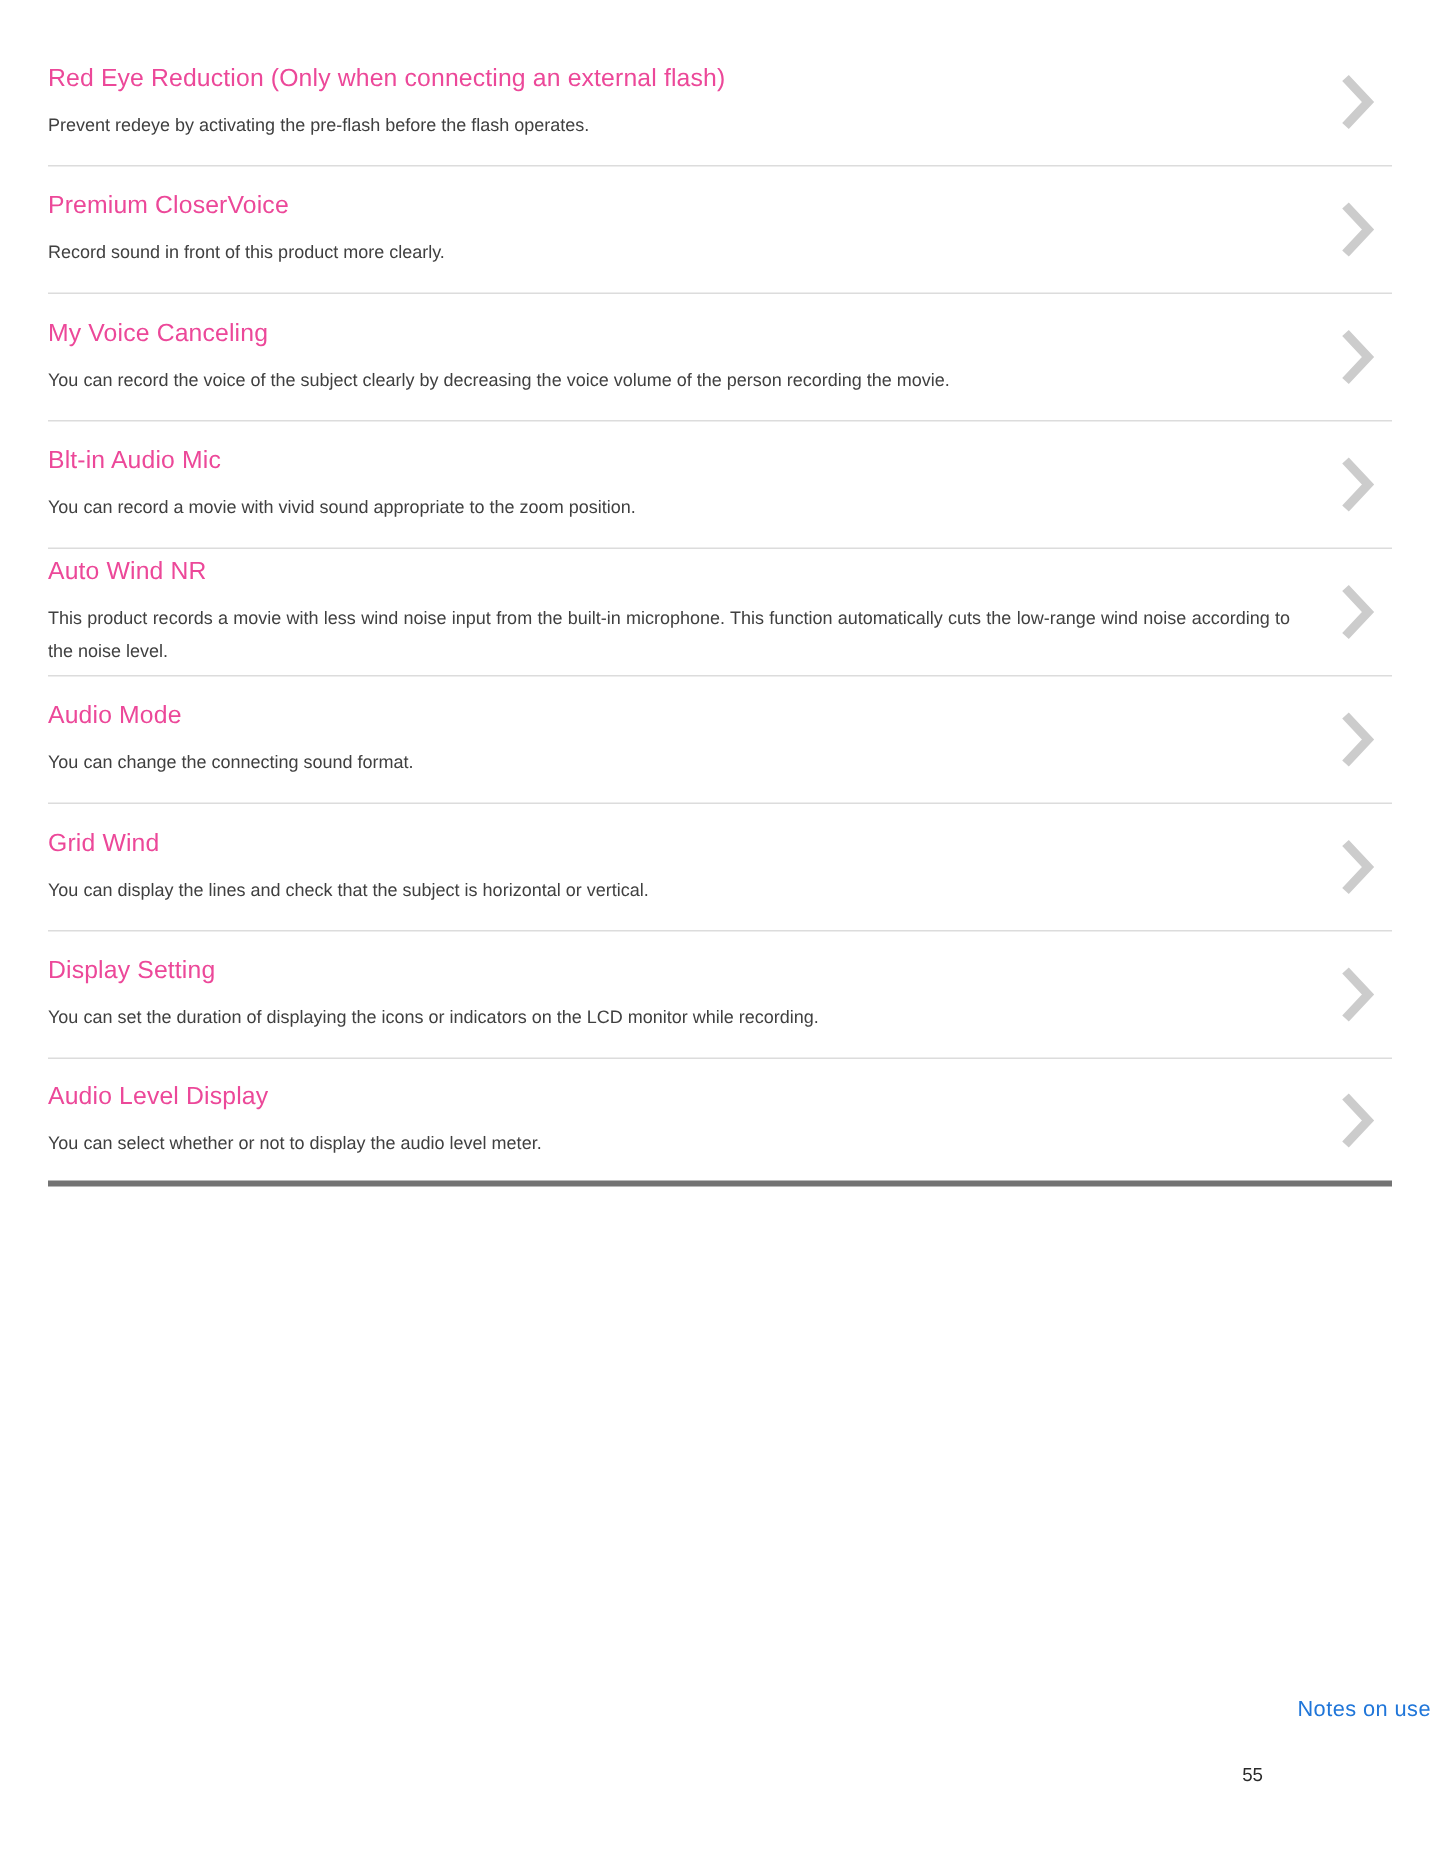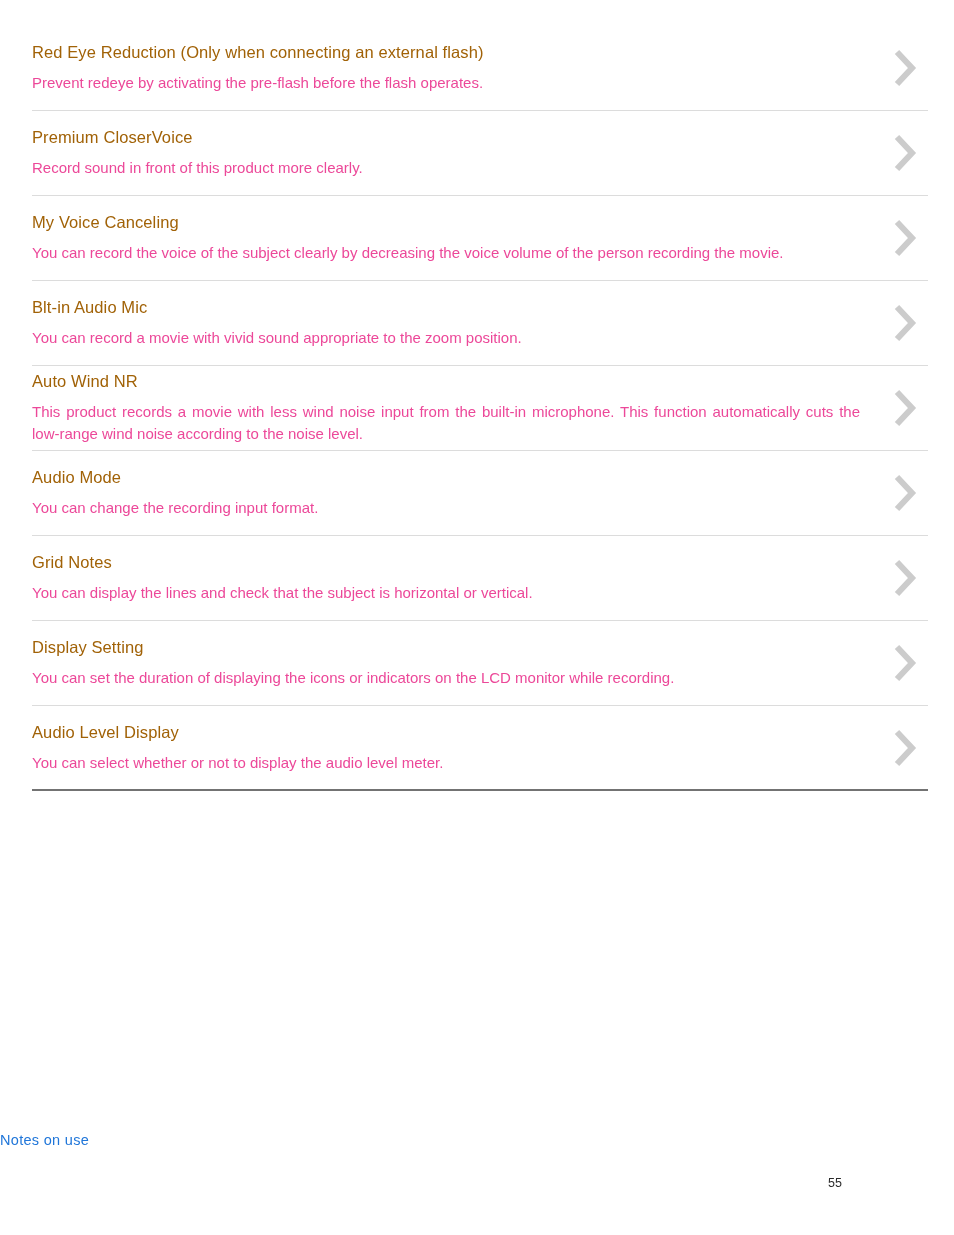--- a/index.html
+++ b/index.html
@@ -33,37 +33,37 @@
     position: relative;
     border-bottom: 1px solid #dcdcdc;
     padding: 0 66px 0 0;
     box-sizing: border-box;
     display: flex;
     flex-direction: column;
     justify-content: center;
     min-height: 85px;
   }
   .entry:last-of-type {
-    border-bottom: 2px solid #737373;
+    border-bottom: 4px solid #737373;
   }
 
   .entry-title {
-    color: #a16207;
+    color: #ec4899;
     font-size: 16.5px;
     line-height: 21px;
     letter-spacing: 0.1px;
     margin: 0 0 9px 0;
     cursor: pointer;
     display: inline-block;
     align-self: flex-start;
   }
 
   .entry-desc {
-    color: #ec4899;
-    font-size: 15px;
+    color: #404040;
+    font-size: 12px;
     line-height: 22px;
     margin: 0;
     text-align: justify;
     text-justify: inter-word;
     padding-right: 2px;
   }
 
   .chevron {
     position: absolute;
     right: 8px;
@@ -78,21 +78,21 @@
   }
   .chevron svg {
     display: block;
   }
 
   .footer-link-wrap {
     position: absolute;
     left: 0;
     right: 0;
     top: 1131px;
-    text-align: left;
+    text-align: right;
   }
   .footer-link {
     color: #2076d9;
     font-size: 14.5px;
     letter-spacing: 0.3px;
     cursor: pointer;
     display: inline-block;
   }
 
   .page-number {
@@ -150,29 +150,29 @@
         <a class="entry-title">Auto Wind NR</a>
         <p class="entry-desc">This product records a movie with less wind noise input from the built-in microphone. This function automatically cuts the low-range wind noise according to the noise level.</p>
         <span class="chevron">
           <svg width="26" height="38" viewBox="0 0 26 38" aria-hidden="true">
             <path d="M5 3 L20 19 L5 35" fill="none" stroke="#cccccc" stroke-width="6" stroke-linecap="butt" stroke-linejoin="miter"></path>
           </svg>
         </span>
       </div>
       <div class="entry">
         <a class="entry-title">Audio Mode</a>
-        <p class="entry-desc">You can change the recording input format.</p>
-        <span class="chevron">
-          <svg width="26" height="38" viewBox="0 0 26 38" aria-hidden="true">
-            <path d="M5 3 L20 19 L5 35" fill="none" stroke="#cccccc" stroke-width="6" stroke-linecap="butt" stroke-linejoin="miter"></path>
-          </svg>
-        </span>
-      </div>
-      <div class="entry">
-        <a class="entry-title">Grid Notes</a>
+        <p class="entry-desc">You can change the connecting sound format.</p>
+        <span class="chevron">
+          <svg width="26" height="38" viewBox="0 0 26 38" aria-hidden="true">
+            <path d="M5 3 L20 19 L5 35" fill="none" stroke="#cccccc" stroke-width="6" stroke-linecap="butt" stroke-linejoin="miter"></path>
+          </svg>
+        </span>
+      </div>
+      <div class="entry">
+        <a class="entry-title">Grid Wind</a>
         <p class="entry-desc">You can display the lines and check that the subject is horizontal or vertical.</p>
         <span class="chevron">
           <svg width="26" height="38" viewBox="0 0 26 38" aria-hidden="true">
             <path d="M5 3 L20 19 L5 35" fill="none" stroke="#cccccc" stroke-width="6" stroke-linecap="butt" stroke-linejoin="miter"></path>
           </svg>
         </span>
       </div>
       <div class="entry">
         <a class="entry-title">Display Setting</a>
         <p class="entry-desc">You can set the duration of displaying the icons or indicators on the LCD monitor while recording.</p>

